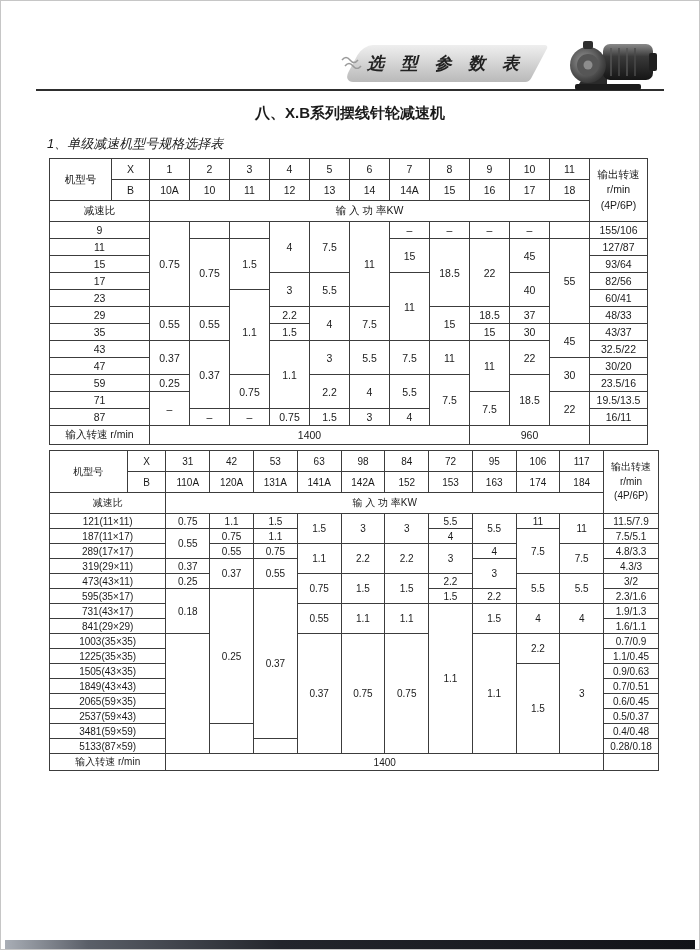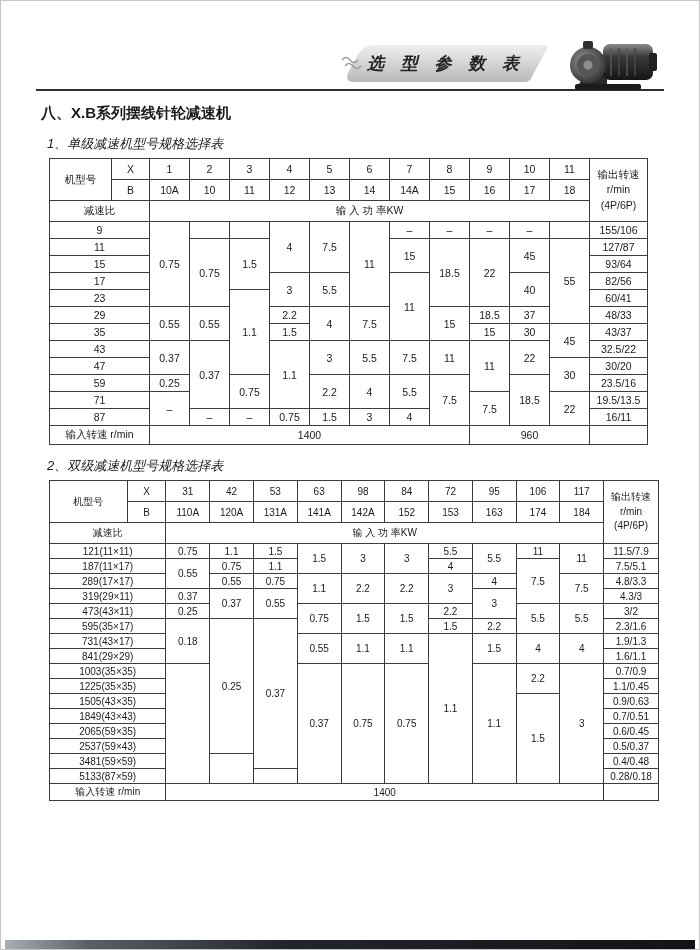--- a/index.html
+++ b/index.html
@@ -9,21 +9,21 @@
   
   .band{position:absolute;top:44px;left:352px;width:186px;height:37px;
         background:linear-gradient(#efefef,#b9b9b9);
         transform:skewX(-28deg);border-radius:10px 4px 4px 10px;}
   .band-inner{display:block;transform:skewX(28deg);text-align:center;line-height:37px;
         font-size:17px;font-weight:bold;font-style:italic;letter-spacing:6px;color:#222;}
   .band-deco{position:absolute;top:54px;left:340px;}
   .motor{position:absolute;top:38px;left:562px;}
   .rule{margin:88px 35px 0 35px;border-top:2px solid #2e2e2e;height:0;}
   .content{padding:0 40px 0 48px;}
-  .h1{margin:13px 0 0 -8px;font-size:15px;font-weight:bold;}
+  .h1{margin:13px 0 0 -8px;font-size:15px;font-weight:bold;text-align:center;}
   .para{margin:6px 0 0 -8px;font-size:13.5px;line-height:28px;text-align:justify;text-indent:2em;}
   .h2{margin:9px 0 0 -8px;font-size:14.5px;font-weight:bold;}
   .caption{margin:12px 0 0 -2px;font-size:13px;font-style:italic;}
   
   table.spec{border-collapse:collapse;table-layout:fixed;margin-top:5px;}
   table.spec td,table.spec th{border:1px solid #3c3c3c;text-align:center;vertical-align:middle;
         padding:0;font-weight:normal;overflow:hidden;}
   .t1 td,.t1 th{font-size:10.5px;}
   .t2 td,.t2 th{font-size:10px;}
   .t1 thead tr{height:21px;} .t2 thead tr{height:21px;}
@@ -245,21 +245,20 @@
           </tbody>
           <tfoot>
             <tr>
               <td colspan="2">输入转速 r/min</td>
               <td colspan="8">1400</td>
               <td colspan="3">960</td>
               <td></td>
             </tr>
           </tfoot>
         </table>
-        <div class="caption">2、双级减速机型号规格选择表</div>
         <table class="spec t2">
           <colgroup>
             <col style="width: 78px;">
             <col style="width: 39px;">
             <col style="width: 44px;">
             <col style="width: 44px;">
             <col style="width: 44px;">
             <col style="width: 44px;">
             <col style="width: 44px;">
             <col style="width: 44px;">

